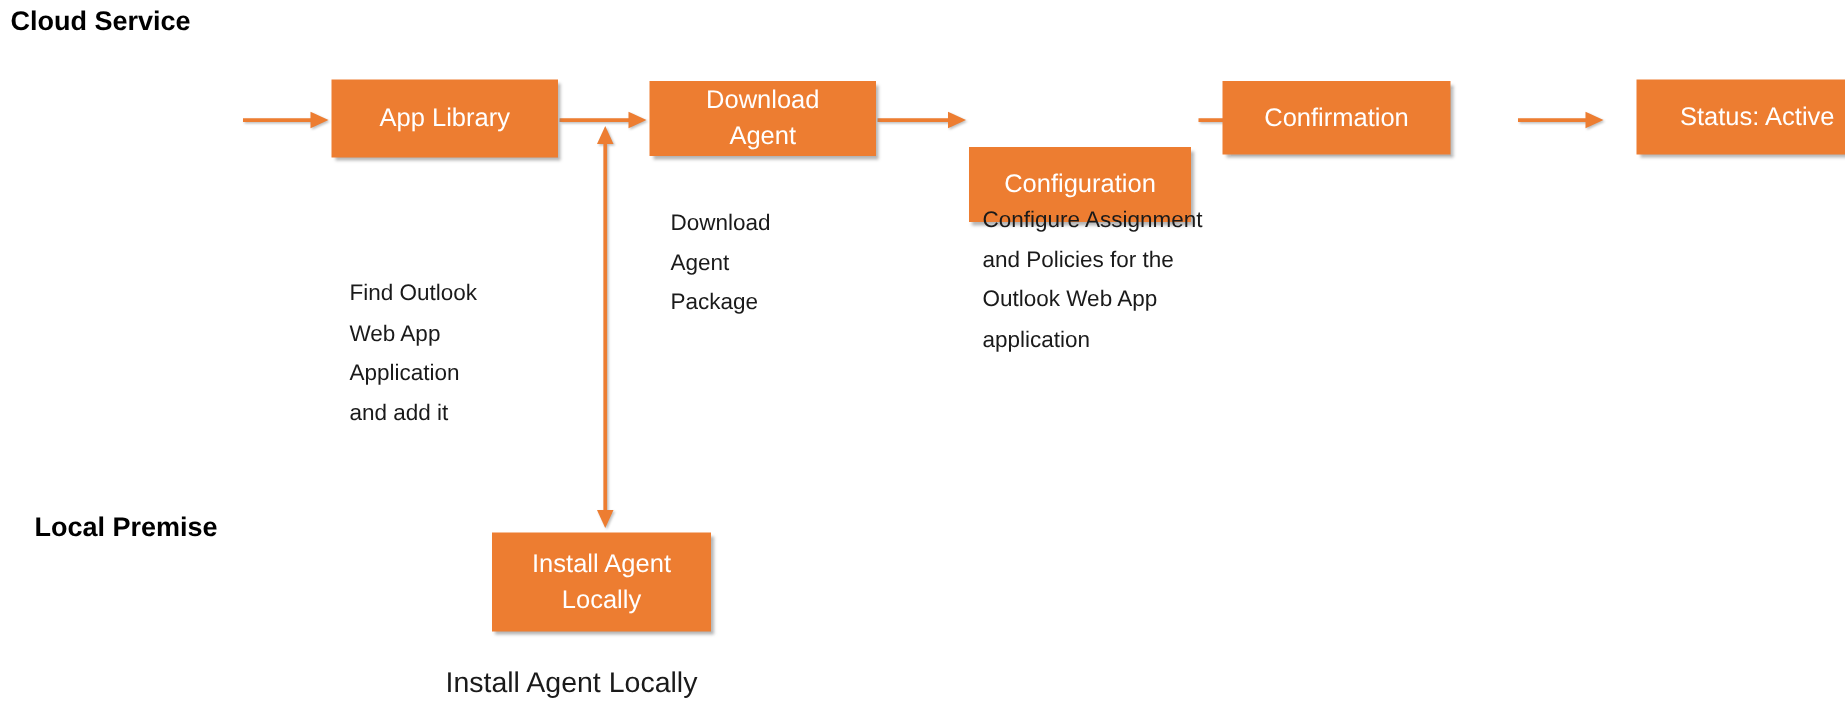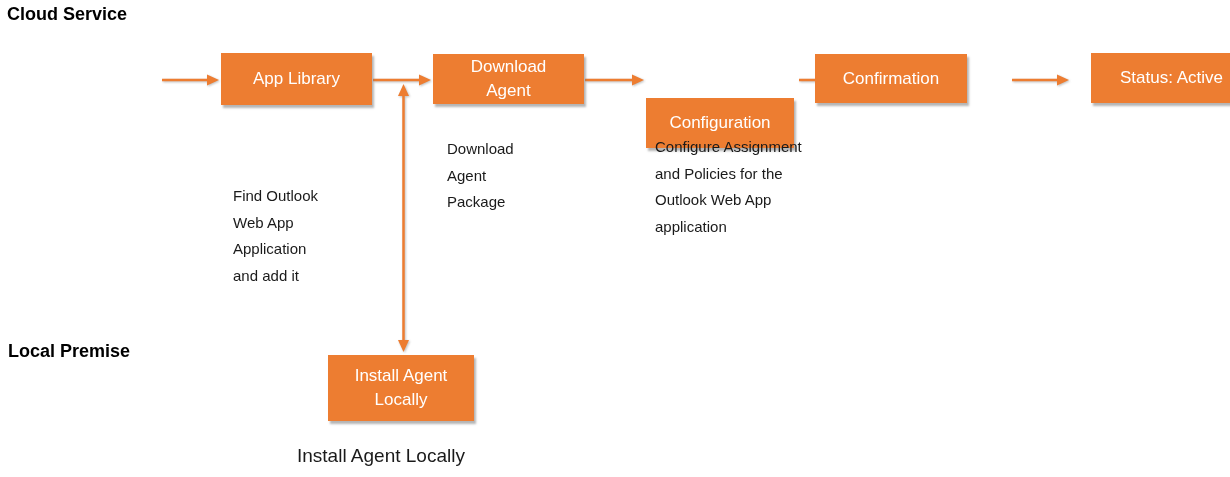--- a/index.html
+++ b/index.html
@@ -59,21 +59,21 @@
     white-space: nowrap;
   }
 </style>
 </head>
 <body>
 
 <div class="canvas">
 
   <div class="section-label" style="left:7px; top:4px;">Cloud Service</div>
 
-  <div class="section-label" style="left:8px; top:341px;">Local Premise</div>
+  <div class="section-label" style="left:23px; top:341px;">Local Premise</div>
 
   <svg class="arrows" width="1230" height="477" viewBox="0 0 1230 477">
 
     <g>
       <line x1="162" y1="80" x2="208" y2="80" stroke="#ED7D31" stroke-width="2.5"></line>
       <polygon points="207,74.5 219,80 207,85.5" fill="#ED7D31"></polygon>
     </g>
 
     <g>
       <line x1="373" y1="80" x2="420" y2="80" stroke="#ED7D31" stroke-width="2.5"></line>

